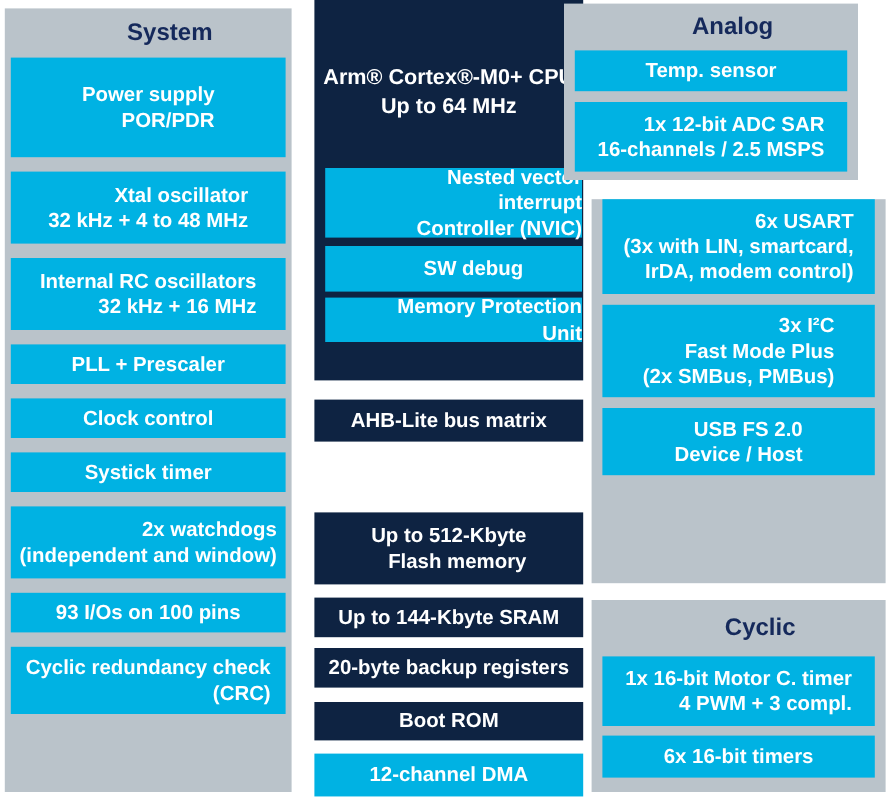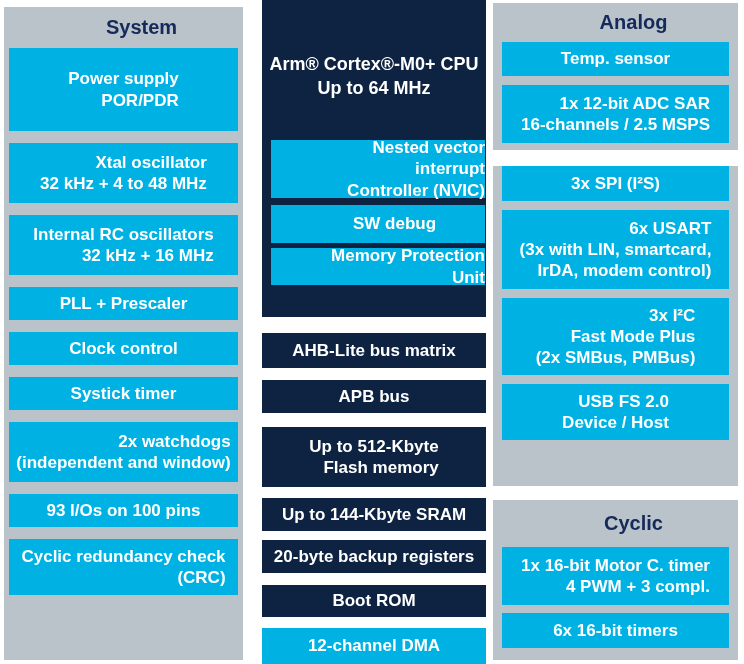--- a/index.html
+++ b/index.html
@@ -60,21 +60,21 @@
   .cpu-title {
     position: absolute; top: 52px; left: 0; right: 0;
     text-align: center; color: var(--block-text);
     font-weight: bold; font-size: 18px; line-height: 1.35;
     white-space: pre-line;
   }
   .cpu-sub { position: absolute; left: 9px; right: 1px; padding-left: 33px; }
   .mid-bar { position: absolute; left: 0; width: 224px; }
 
   
-  .panel-analog { left: 493px; top: 3px; width: 245px; height: 147px; }
+  .panel-analog { left: 470px; top: 3px; width: 245px; height: 147px; }
   .panel-connectivity { left: 493px; top: 166px; width: 245px; height: 320px; }
   .panel-control { left: 493px; top: 500px; width: 245px; height: 160px; }
   .panel-analog .panel-title { height: 39px; }
   .panel-connectivity .panel-title { height: 41px; }
   .panel-control .panel-title { height: 47px; }
   .panel-analog .blk, .panel-connectivity .blk, .panel-control .blk { margin: 0 9px 9px 9px; }
   .panel-control .blk-motor { margin-bottom: 8px; }
 </style>
 </head>
 <body>
@@ -102,38 +102,36 @@
   <div class="mid">
     <div class="cpu-box">
       <div class="cpu-title">Arm® Cortex®-M0+ CPU
 Up to 64 MHz</div>
       <div class="blk cyan cpu-sub" style="top:140px;height:58px">Nested vector interrupt
 Controller (NVIC)</div>
       <div class="blk cyan cpu-sub" style="top:205px;height:38px">SW debug</div>
       <div class="blk cyan cpu-sub" style="top:248px;height:37px">Memory Protection Unit</div>
     </div>
     <div class="blk navy mid-bar" style="top:333px;height:35px">AHB-Lite bus matrix</div>
-    <div class="blk navy mid-bar" style="top:380px;height:33px">APB bus</div>
     <div class="blk navy mid-bar" style="top:427px;height:60px">Up to 512-Kbyte
 Flash memory</div>
     <div class="blk navy mid-bar" style="top:498px;height:33px">Up to 144-Kbyte SRAM</div>
     <div class="blk navy mid-bar" style="top:540px;height:33px">20-byte backup registers</div>
     <div class="blk navy mid-bar" style="top:585px;height:32px">Boot ROM</div>
     <div class="blk cyan mid-bar" style="top:628px;height:36px">12-channel DMA</div>
   </div>
 
   <div class="panel panel-analog">
     <div class="panel-title">Analog</div>
     <div class="blk cyan" style="height:34px">Temp. sensor</div>
     <div class="blk cyan" style="height:58px">1x 12-bit ADC SAR
 16-channels / 2.5 MSPS</div>
   </div>
 
   <div class="panel panel-connectivity">
-    <div class="blk cyan" style="height:35px">3x SPI (I²S)</div>
     <div class="blk cyan" style="height:79px">6x USART
 (3x with LIN, smartcard,
 IrDA, modem control)</div>
     <div class="blk cyan" style="height:77px">3x I²C
 Fast Mode Plus
 (2x SMBus, PMBus)</div>
     <div class="blk cyan" style="height:56px">USB FS 2.0
 Device / Host</div>
   </div>
 

